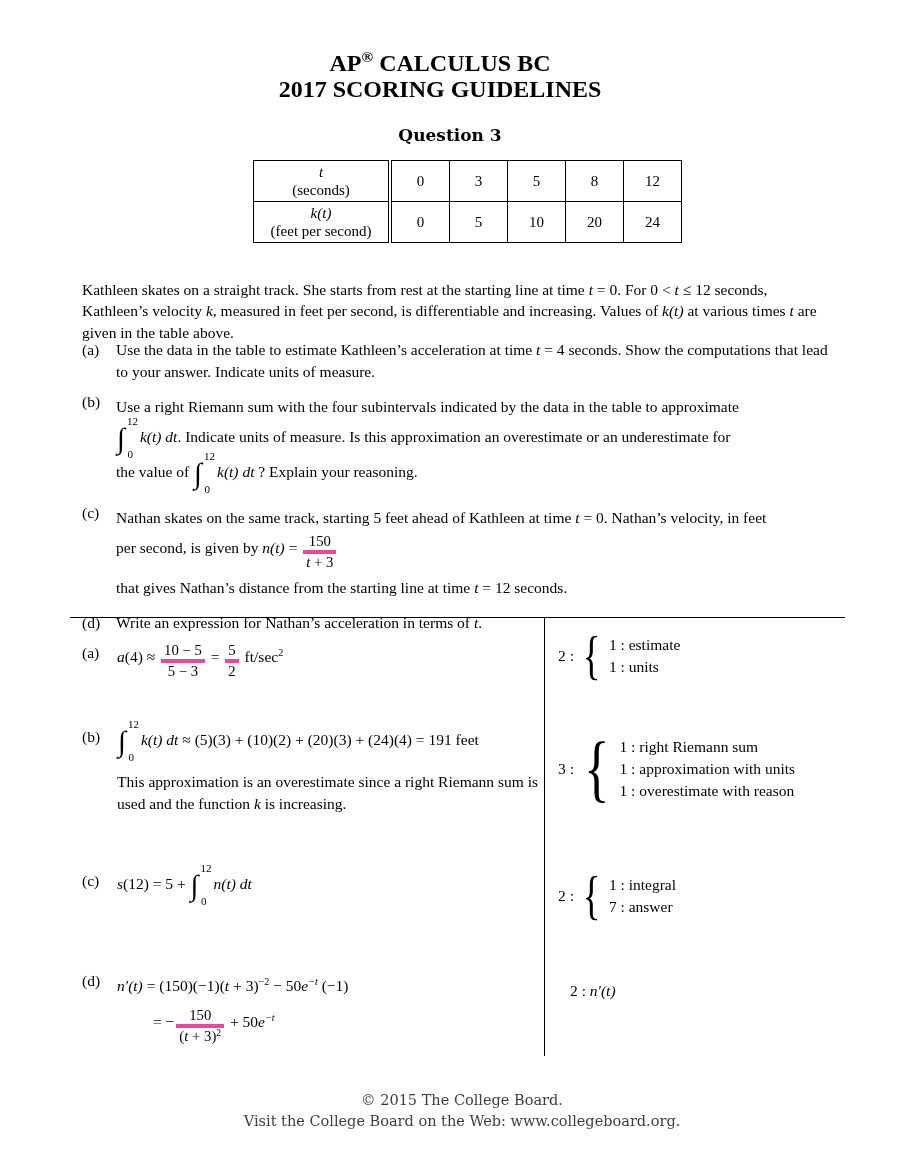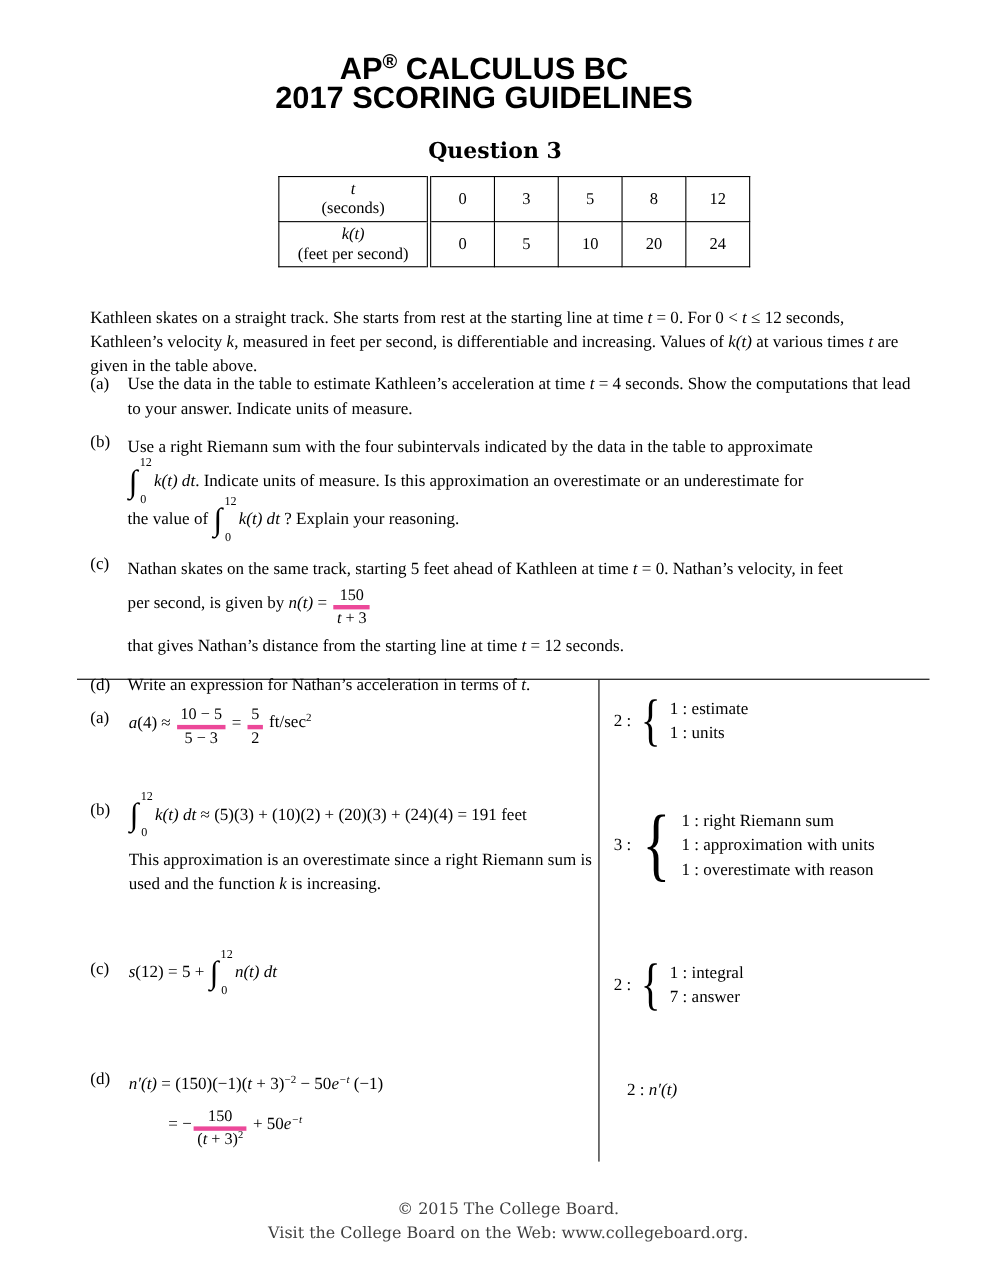--- a/index.html
+++ b/index.html
@@ -3,23 +3,23 @@
 <meta charset="utf-8">
 <style>
   html,body{margin:0;padding:0;background:#fff;}
   .sheet{position:relative;width:900px;height:1164px;background:#ffffff;color:#000;
          font-family:"Liberation Serif",serif;overflow:hidden;}
   .it{font-style:italic;}
   .sup{font-size:0.65em;vertical-align:0.55em;line-height:0;}
 
   
   .title{position:absolute;top:50px;left:0;width:880px;text-align:center;
-         font-family:Liberation Sans, sans-serif;font-weight:bold;font-size:28px;line-height:26px;}
+         font-family:Liberation Serif, serif;font-weight:bold;font-size:24px;line-height:26px;}
   .question-title{position:absolute;top:125px;left:0;width:900px;text-align:center;
-         font-family:"DejaVu Serif",serif;font-weight:bold;font-size:20px;}
+         font-family:"DejaVu Serif",serif;font-weight:bold;font-size:17px;}
 
   
   .qtable{position:absolute;top:160px;left:253px;border-collapse:collapse;}
   .qtable td{border:1px solid #000;text-align:center;font-size:15px;padding:0 4px;}
   .qtable td.lbl{width:126px;height:40px;line-height:18px;border-right:4px double #000;}
   .qtable td.val{width:49px;height:40px;}
 
   
   .intro{position:absolute;top:263px;left:82px;width:752px;font-size:15.5px;line-height:21.5px;}
   .qlist{position:absolute;top:339px;left:82px;width:756px;font-size:15.5px;line-height:21.5px;}

